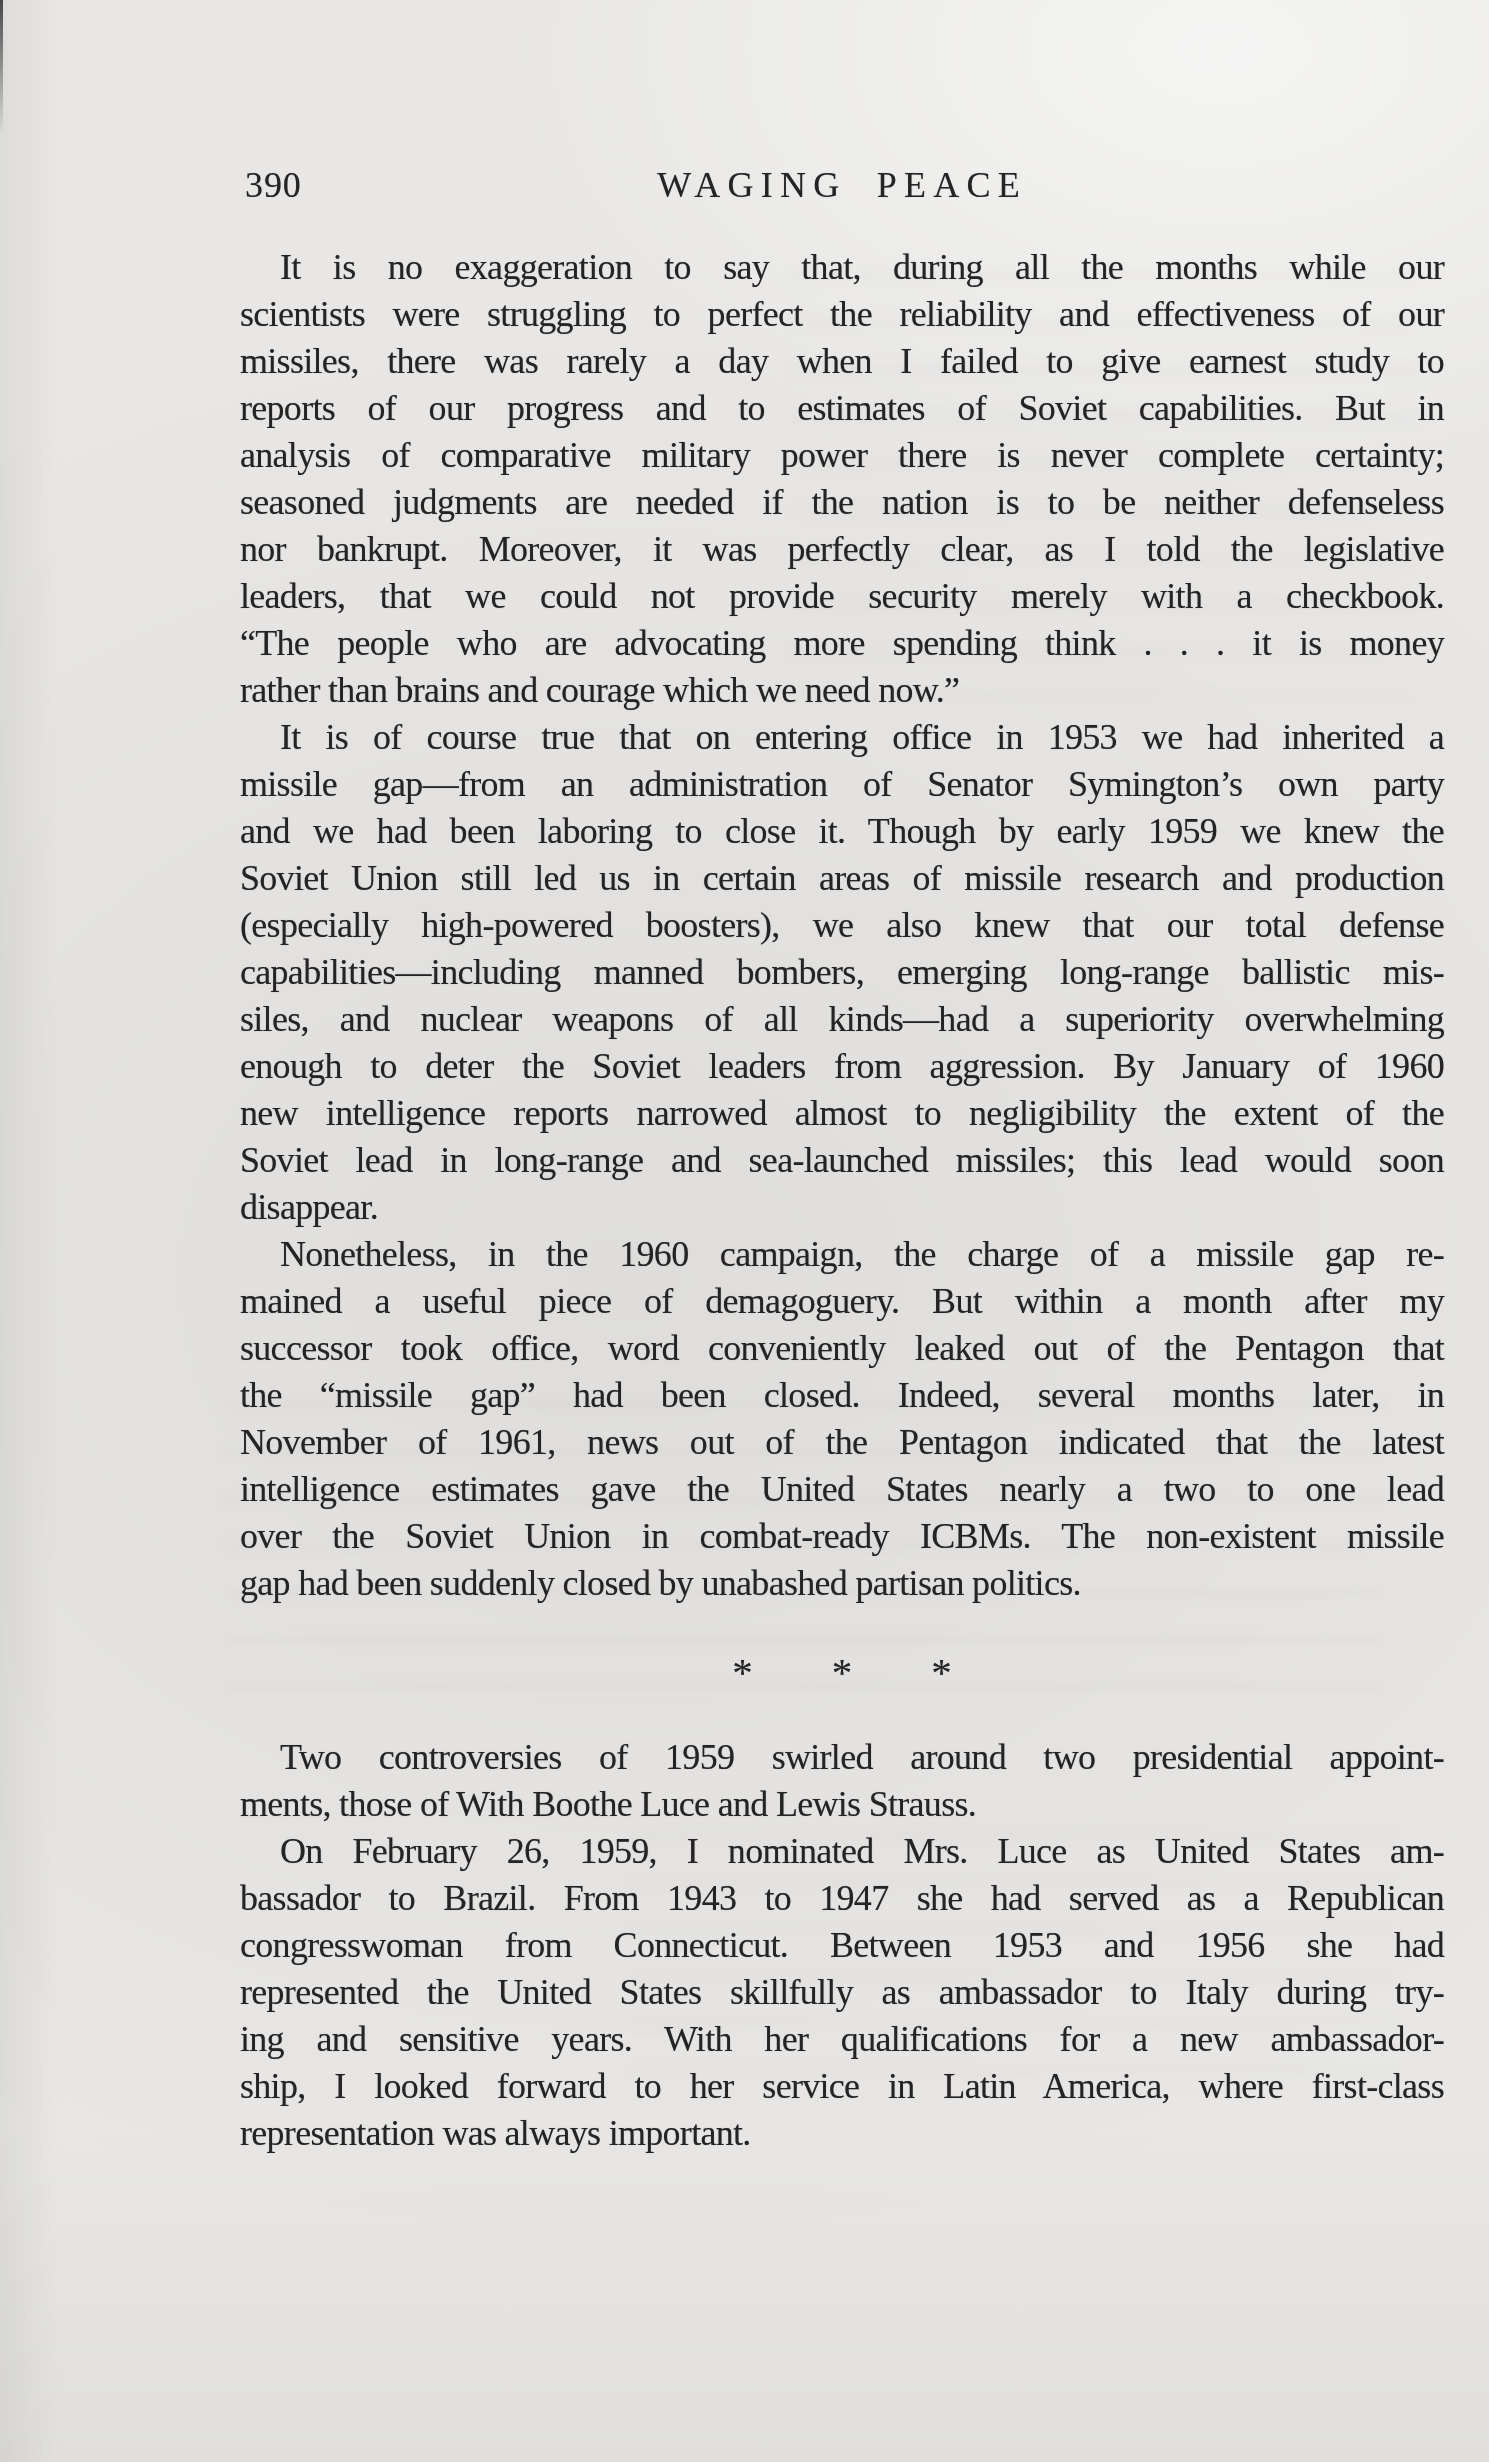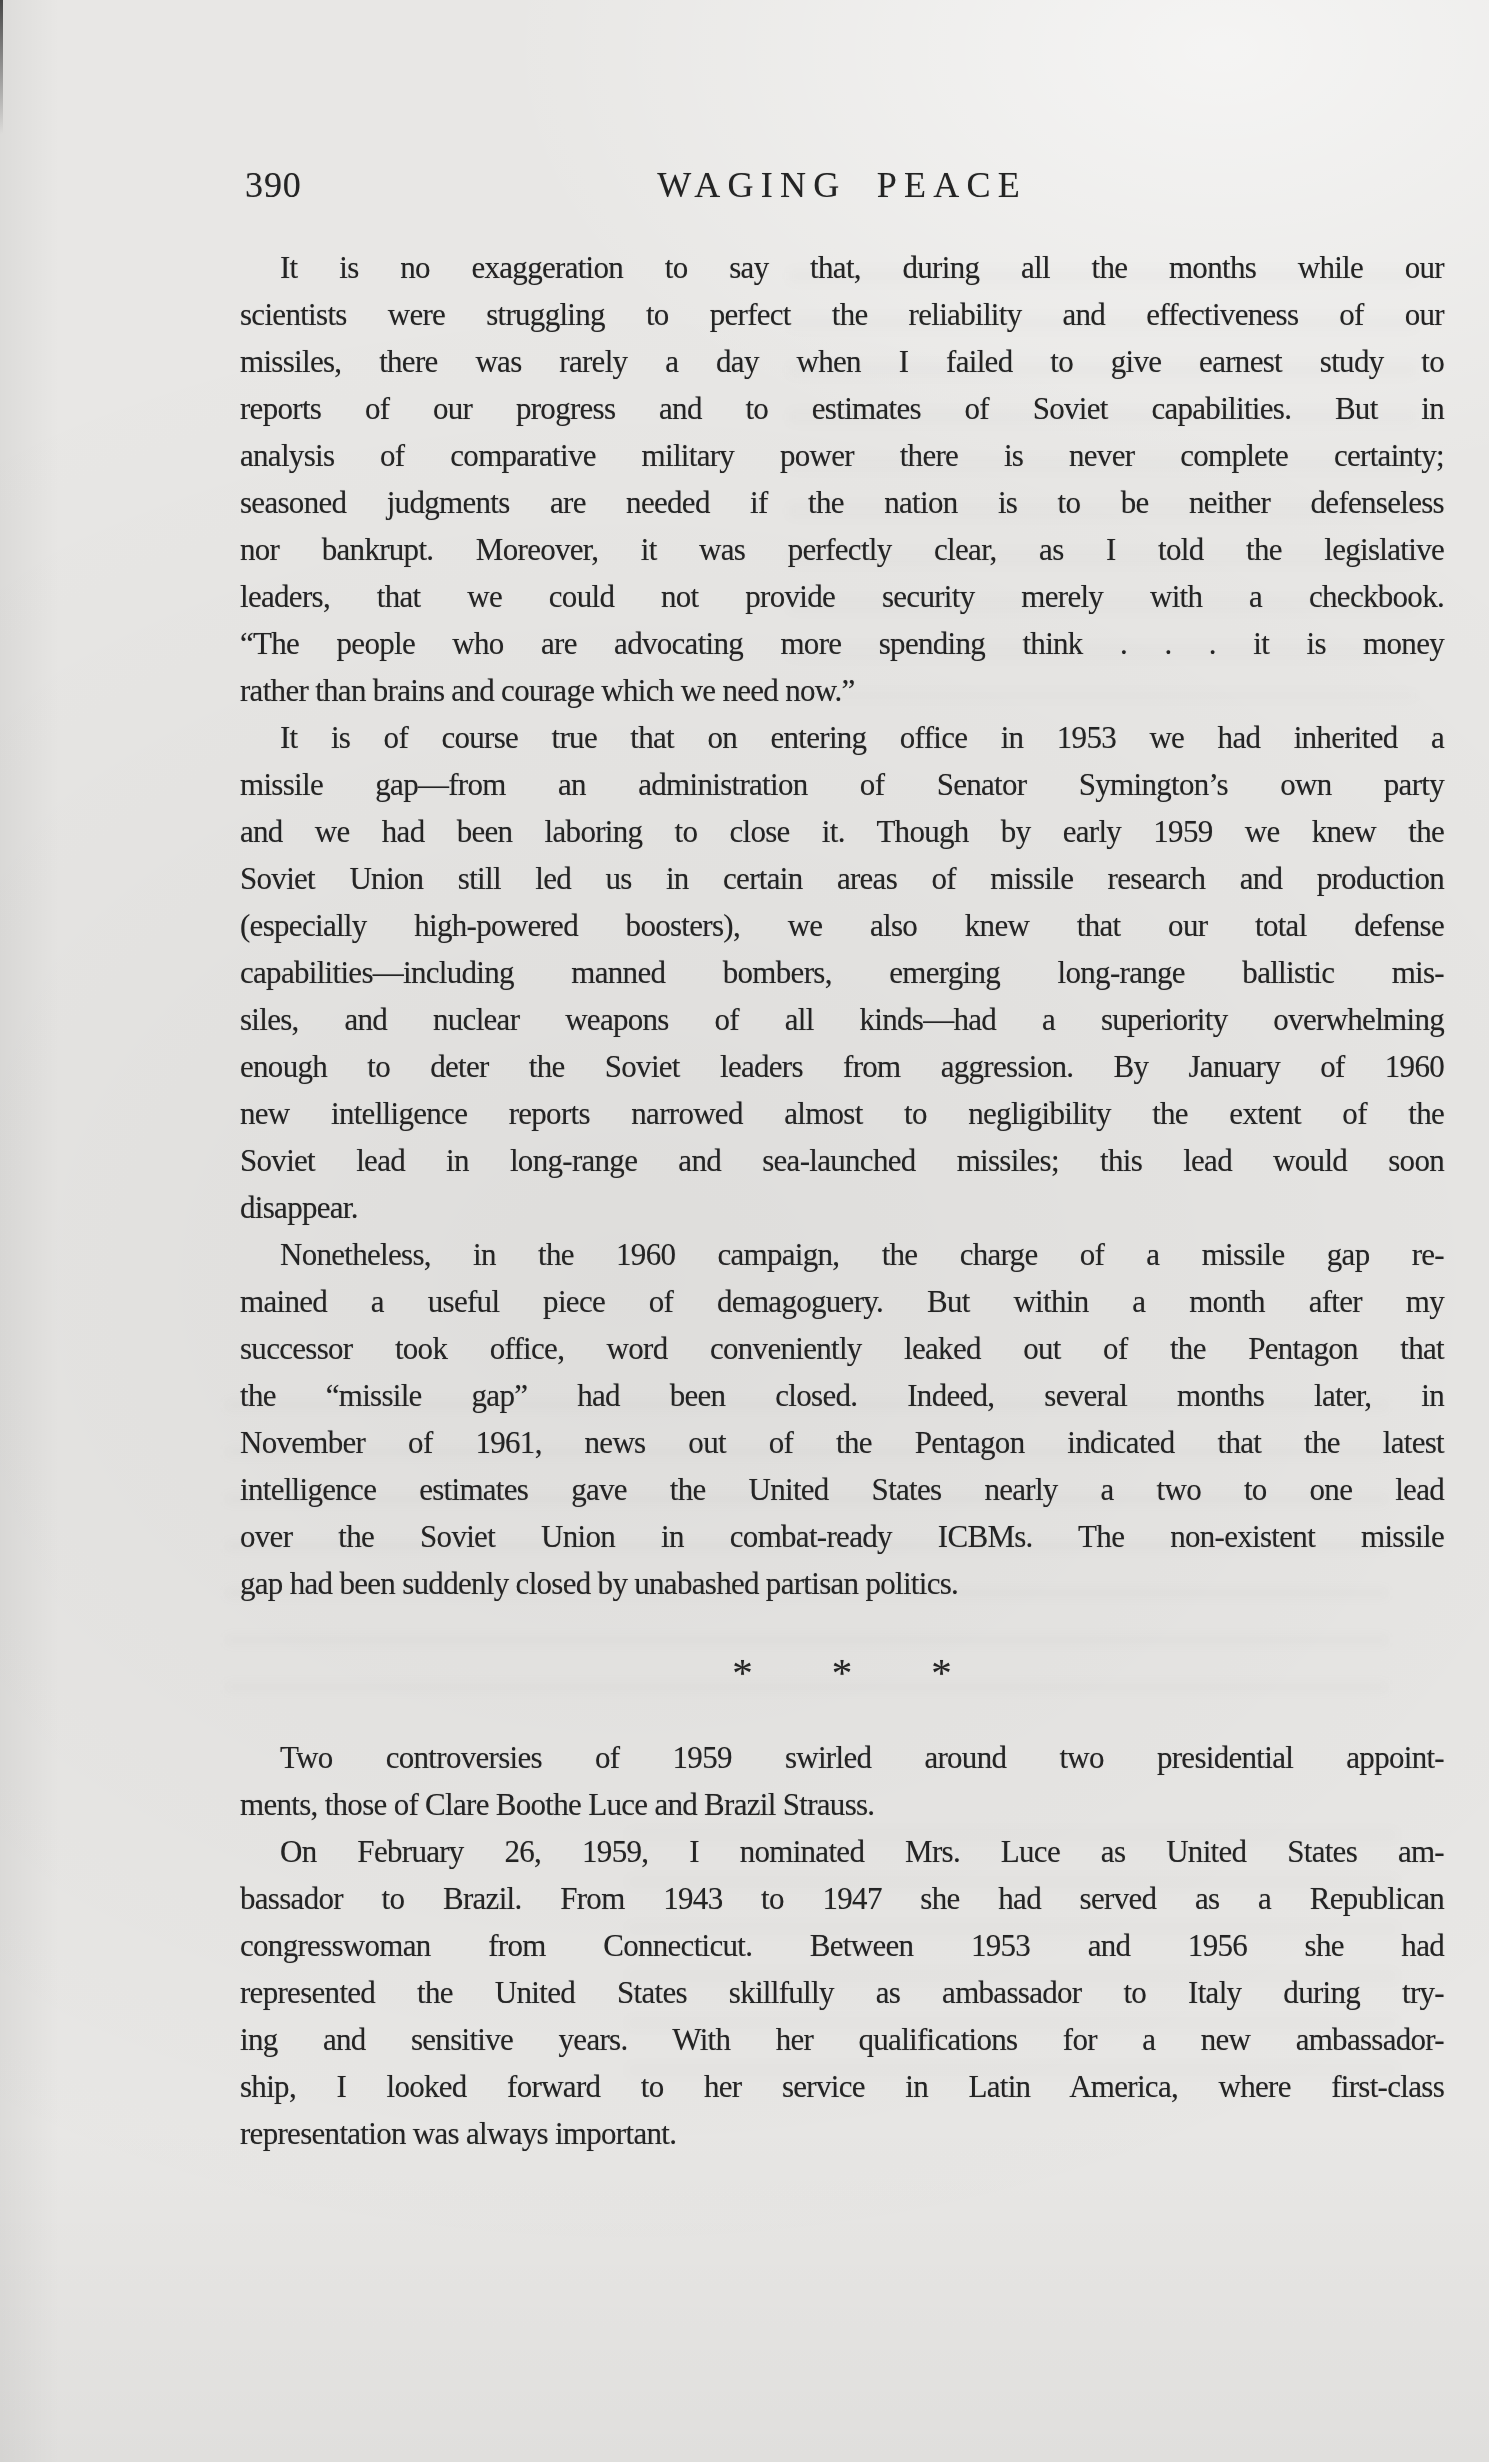--- a/index.html
+++ b/index.html
@@ -69,21 +69,21 @@
     text-align: center;
     font-size: 36px;
     line-height: 27px;
     letter-spacing: 7.2px;
     word-spacing: 14.3px;
     text-shadow: 0 0 0.9px rgba(36,36,36,0.35);
   }
   .section-one { margin-top: 45px; }
   .para { margin: 0; }
   .line {
-    font-size: 31px;
+    font-size: 36px;
     line-height: 47px;
     letter-spacing: -0.7px;
     text-align: justify;
     text-align-last: justify;
     white-space: normal;
     text-shadow: 0 0 0.9px rgba(36,36,36,0.4);
   }
   .line.first { padding-left: 40px; }
   .line.last  { text-align-last: left; }
   .it { }
@@ -158,21 +158,21 @@
 
     <div class="divider">
       <span class="ast">*</span>
       <span class="ast">*</span>
       <span class="ast">*</span>
     </div>
 
     <div class="section section-two">
         <div class="para">
           <div class="line first"><span>Two controversies of 1959 swirled around two presidential appoint-</span></div>
-          <div class="line last"><span>ments, those of Clare Boothe Luce and Brazil Strauss.</span></div>
+          <div class="line last"><span>ments, those of With Boothe Luce and Lewis Strauss.</span></div>
         </div>
         <div class="para">
           <div class="line first"><span>On February 26, 1959, I nominated Mrs. Luce as United States am-</span></div>
           <div class="line"><span>bassador to Brazil. From 1943 to 1947 she had served as a Republican</span></div>
           <div class="line"><span>congresswoman from Connecticut. Between 1953 and 1956 she had</span></div>
           <div class="line"><span>represented the United States skillfully as ambassador to Italy during try-</span></div>
           <div class="line"><span>ing and sensitive years. With her qualifications for a new ambassador-</span></div>
           <div class="line"><span>ship, I looked forward to her service in Latin America, where first-class</span></div>
           <div class="line last"><span>representation was always important.</span></div>
         </div>

